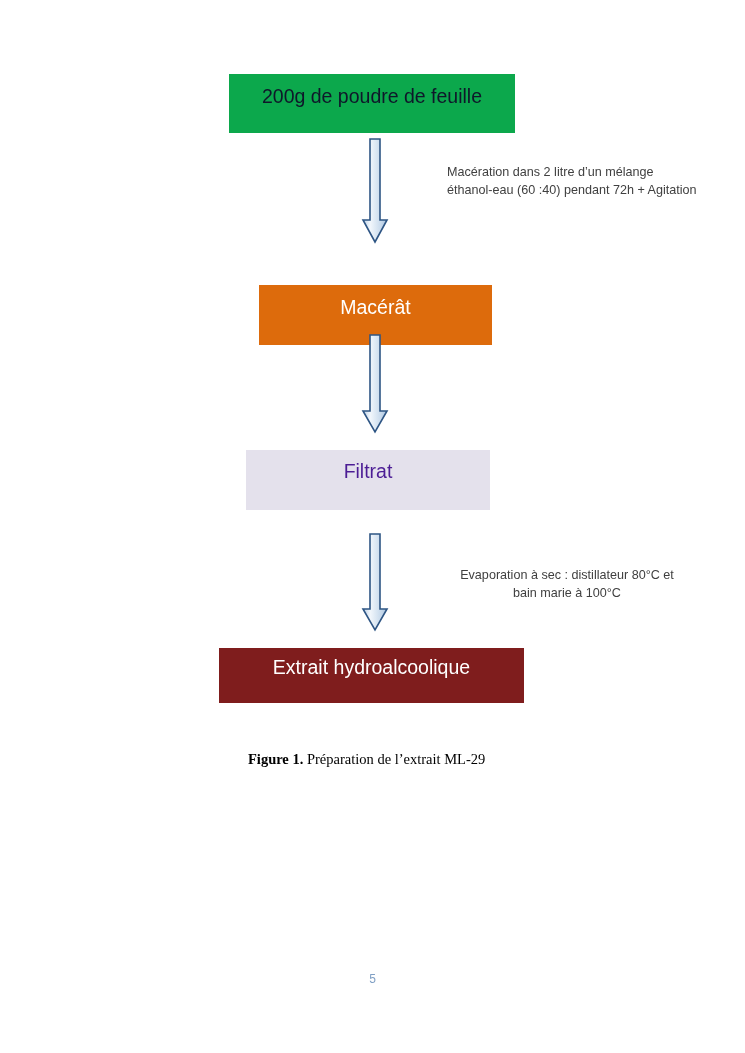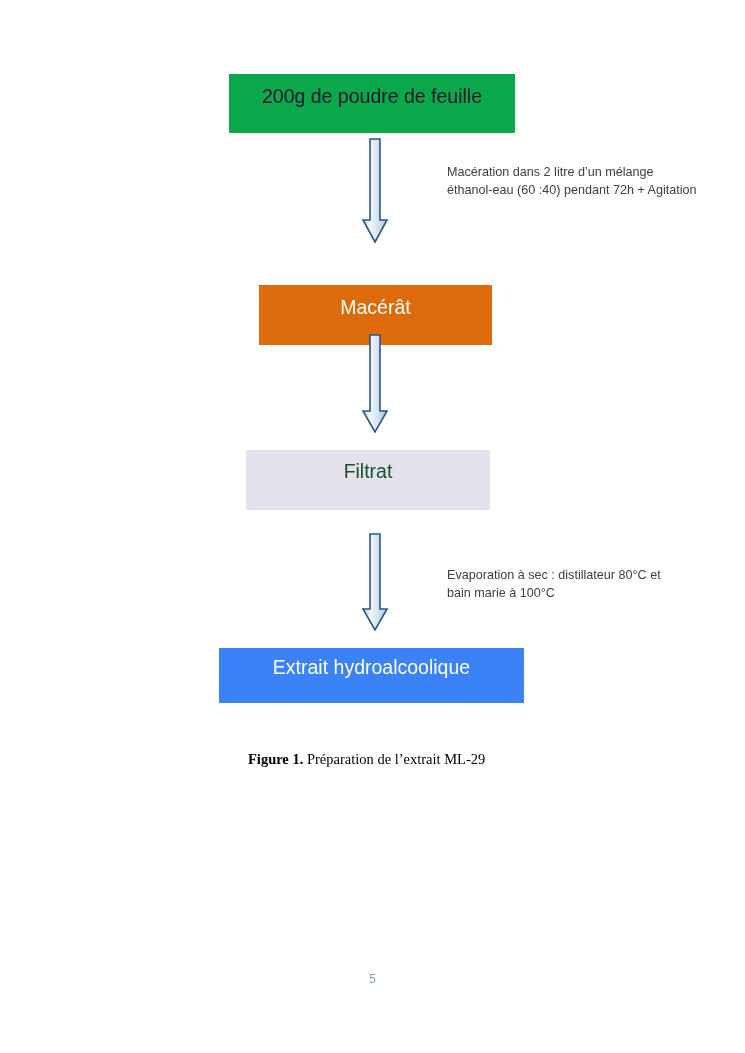--- a/index.html
+++ b/index.html
@@ -62,31 +62,31 @@
     padding-top: 11px;
     margin-top: 17px;
   }
 
   .box-filtrat {
     left: 246px;
     top: 450px;
     width: 244px;
     height: 60px;
     background: #E4E1EC;
-    color: #14532d;
+    color: #4c1d95;
     font-size: 19.5px;
     padding-top: 10px;
   }
 
   .box-extrait {
     left: 219px;
     top: 648px;
     width: 305px;
     height: 55px;
-    background: #3b82f6;
+    background: #7f1d1d;
     color: #ffffff;
     font-size: 19.5px;
     padding-top: 8px;
   }
 
   
   .flow-arrow {
     position: absolute;
   }
   .flow-arrow svg { display: block; }
@@ -113,20 +113,21 @@
     left: 434px;
     top: 396px;
     width: 230px;
     font-size: 11.3px;
   }
   .annot-evaporation {
     left: 447px;
     top: 567px;
     width: 240px;
     font-size: 12.6px;
+    text-align: center;
   }
 
   
   .caption {
     position: absolute;
     left: 248px;
     top: 751px;
     font-family: "Liberation Serif", serif;
     font-size: 14.5px;
     color: #000000;

